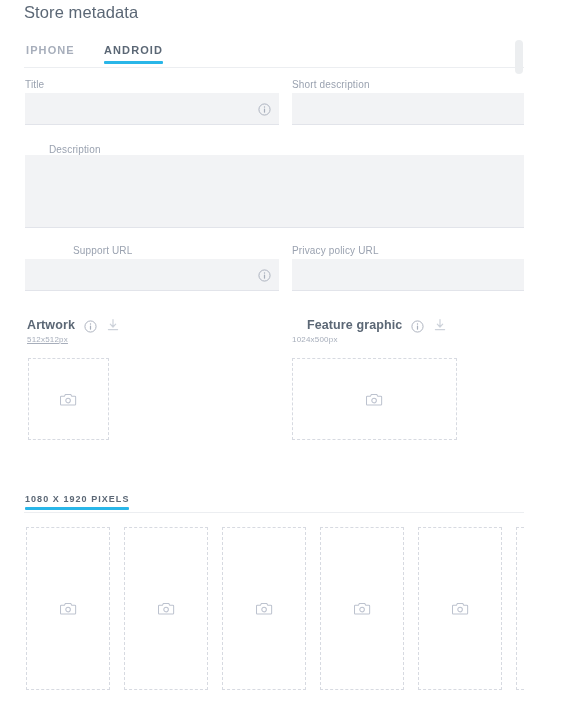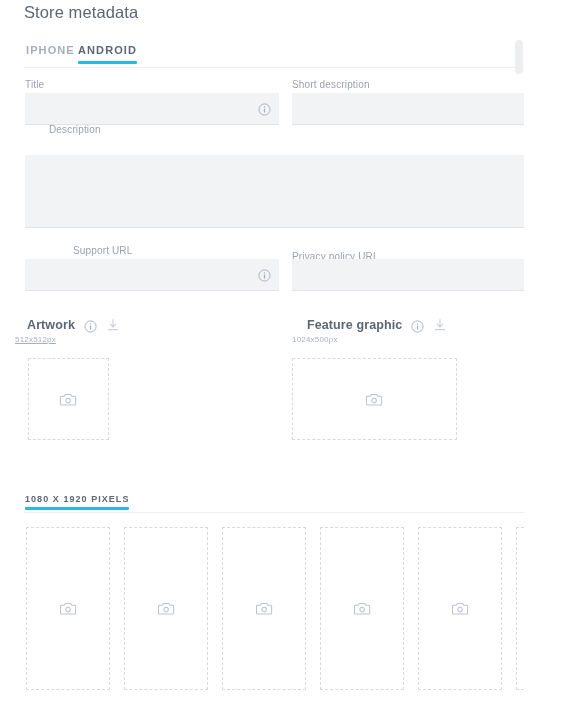--- a/index.html
+++ b/index.html
@@ -57,21 +57,21 @@
   .tab-underline {
     position: absolute;
     bottom: -1px;
     left: 0;
     right: 0;
     height: 3px;
     background: #29b6e8;
     border-radius: 1px;
   }
   #tab-iphone  { left: 2px; }
-  #tab-android { left: 54px; text-align: center; }
+  #tab-android { left: 80px; text-align: center; }
 
   
   .field-label {
     position: absolute;
     font-size: 10px;
     color: #9aa2b0;
     letter-spacing: 0.15px;
   }
   .input-box {
     position: absolute;
@@ -214,21 +214,21 @@
   <div class="field-label" style="left:292px; top:79px;">Short description</div>
   <input class="input-box" style="left: 292px; top: 93px; width: 254px; height: 32px;" value="" placeholder="">
   <span class="info-icon" style="left:525px; top:103px;">
     <svg viewBox="0 0 14 14" width="13" height="13">
         <circle cx="7" cy="7" r="6" fill="none" stroke="#a7aebb" stroke-width="1"></circle>
         <circle cx="7" cy="4.3" r="0.75" fill="#a7aebb"></circle>
         <rect x="6.35" y="6" width="1.3" height="4.4" rx="0.5" fill="#a7aebb"></rect>
       </svg>
   </span>
 
-  <div class="field-label" style="left:25px; top:124px;padding-left:24px;">Description</div>
+  <div class="field-label" style="left:25px; top:144px;padding-left:24px;">Description</div>
   <textarea class="input-box" style="left: 25px; top: 155px; width: 521px; height: 73px;" placeholder=""></textarea>
   <span class="info-icon" style="left:525px; top:162px;">
     <svg viewBox="0 0 14 14" width="13" height="13">
         <circle cx="7" cy="7" r="6" fill="none" stroke="#a7aebb" stroke-width="1"></circle>
         <circle cx="7" cy="4.3" r="0.75" fill="#a7aebb"></circle>
         <rect x="6.35" y="6" width="1.3" height="4.4" rx="0.5" fill="#a7aebb"></rect>
       </svg>
   </span>
   <span class="resize-grip" style="left:537px; top:219px;">
     <svg viewBox="0 0 9 9" width="9" height="9">
@@ -239,21 +239,21 @@
   <div class="field-label" style="left:25px; top:245px;margin-left:48px;">Support URL</div>
   <input class="input-box" style="left: 25px; top: 259px; width: 254px; height: 32px;" value="" placeholder="">
   <span class="info-icon" style="left:258px; top:269px;">
     <svg viewBox="0 0 14 14" width="13" height="13">
         <circle cx="7" cy="7" r="6" fill="none" stroke="#a7aebb" stroke-width="1"></circle>
         <circle cx="7" cy="4.3" r="0.75" fill="#a7aebb"></circle>
         <rect x="6.35" y="6" width="1.3" height="4.4" rx="0.5" fill="#a7aebb"></rect>
       </svg>
   </span>
 
-  <div class="field-label" style="left:292px; top:251px;">Privacy policy URL</div>
+  <div class="field-label" style="left:292px; top:245px;">Privacy policy URL</div>
   <input class="input-box" style="left: 292px; top: 259px; width: 254px; height: 32px;" value="" placeholder="">
   <span class="info-icon" style="left:525px; top:269px;">
     <svg viewBox="0 0 14 14" width="13" height="13">
         <circle cx="7" cy="7" r="6" fill="none" stroke="#a7aebb" stroke-width="1"></circle>
         <circle cx="7" cy="4.3" r="0.75" fill="#a7aebb"></circle>
         <rect x="6.35" y="6" width="1.3" height="4.4" rx="0.5" fill="#a7aebb"></rect>
       </svg>
   </span>
 
   <div class="section-head" style="left:27px; top:318px;">
@@ -265,21 +265,21 @@
           <rect x="6.35" y="6" width="1.3" height="4.4" rx="0.5" fill="#a7aebb"></rect>
         </svg>
     </span>
     <span class="dl-icon">
       <svg viewBox="0 0 14 14" width="14" height="14">
         <path d="M7 1.5 L7 8.6 M4.3 6.2 L7 9 L9.7 6.2" stroke="#cdd2da" stroke-width="1.2" fill="none" stroke-linecap="round" stroke-linejoin="round"></path>
         <path d="M2.4 11.6 L11.6 11.6" stroke="#cdd2da" stroke-width="1.2" stroke-linecap="round"></path>
       </svg>
     </span>
   </div>
-  <div class="section-sub" style="left:15px; top:335px;text-decoration:underline;">512x512px</div>
+  <div class="section-sub" style="left:27px; top:335px;text-decoration:underline;">512x512px</div>
   <div class="drop" style="left:28px; top:358px; width:81px; height:82px;">
     <span class="cam-icon">
       <svg viewBox="0 0 20 17" width="17" height="15">
         <path d="M1.6 4.6 h3.6 l1.1 -1.9 h6.4 l1.1 1.9 h3.6 a1 1 0 0 1 1 1 v8.4 a1 1 0 0 1 -1 1 h-15.8 a1 1 0 0 1 -1 -1 v-8.4 a1 1 0 0 1 1 -1 z" fill="none" stroke="#b9bfcc" stroke-width="1.2" stroke-linejoin="round"></path>
         <circle cx="9.5" cy="9.8" r="2.7" fill="none" stroke="#b9bfcc" stroke-width="1.2"></circle>
       </svg>
     </span>
   </div>
 
   <div class="section-head" style="left:292px; top:318px;margin-left:15px;">

